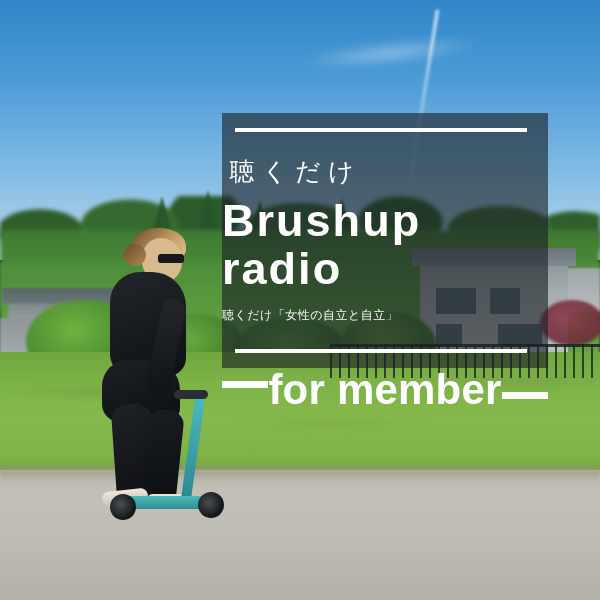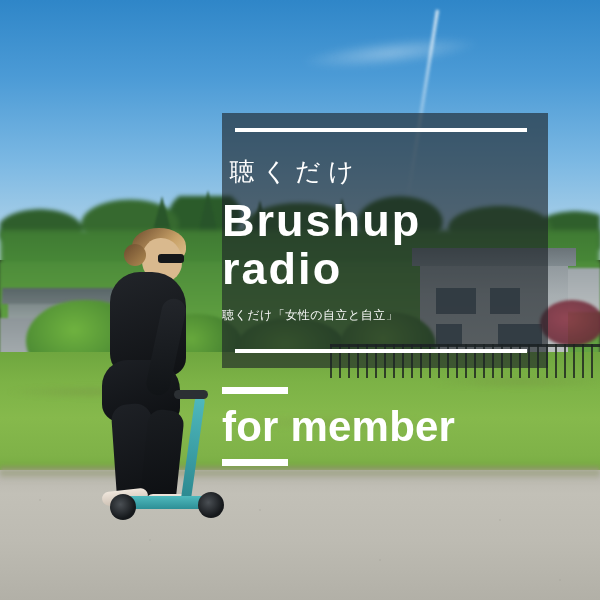--- a/index.html
+++ b/index.html
@@ -128,22 +128,22 @@
       display:flex;flex-direction:column;align-items:flex-start;justify-content:center;}
 
   .kicker{color:#fff;font-size:25px;font-weight:300;letter-spacing:.30em;
       text-indent:.30em;line-height:1;margin-bottom:13px;white-space:nowrap;}
   .brand{color:#fff;font-size:45px;font-weight:700;letter-spacing:.045em;
       line-height:1.06;text-align:center;white-space:nowrap;}
   .subtitle{color:#fff;font-size:12px;font-weight:400;letter-spacing:.04em;
       margin-top:14px;white-space:nowrap;opacity:.97;}
 
   
-  .member{position:absolute;left:222px;top:387px;width:326px;
-      display:flex;flex-direction:column;}
+  .member{position:absolute;left:222px;top:369px;width:326px;
+      display:flex;flex-direction:row;align-items:center;}
   .mbar{width:66px;height:7px;background:#fff;}
   .mbar.top{margin-bottom:12px;}
   .mbar.bottom{margin-top:11px;}
   .mtext{color:#fff;font-size:42px;font-weight:700;letter-spacing:.005em;line-height:1;white-space:nowrap;}
 </style>
 </head>
 <body>
 
 <div id="poster">
 

